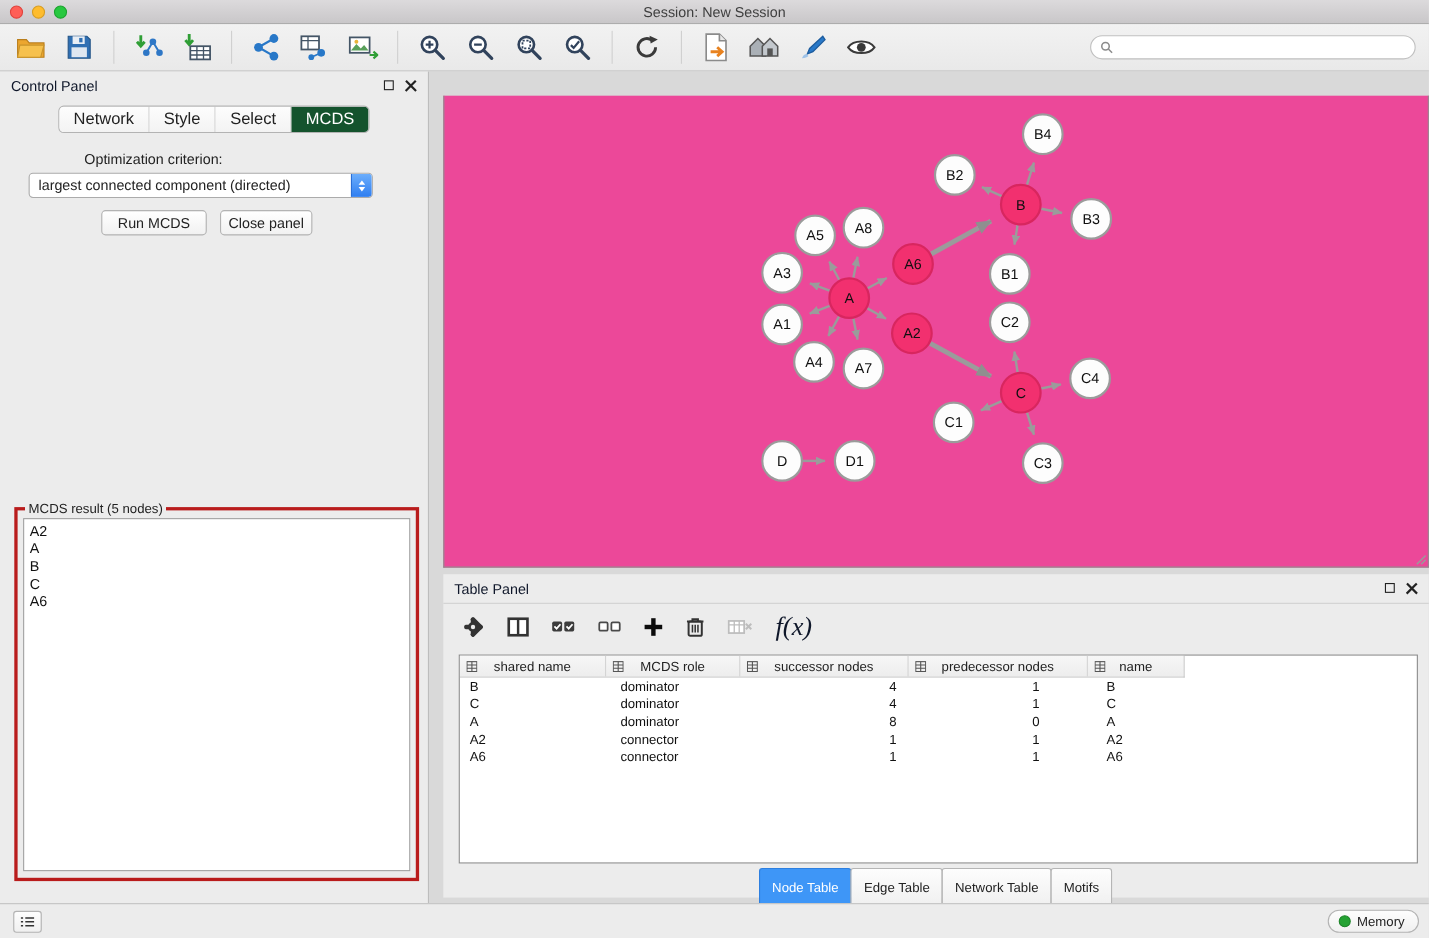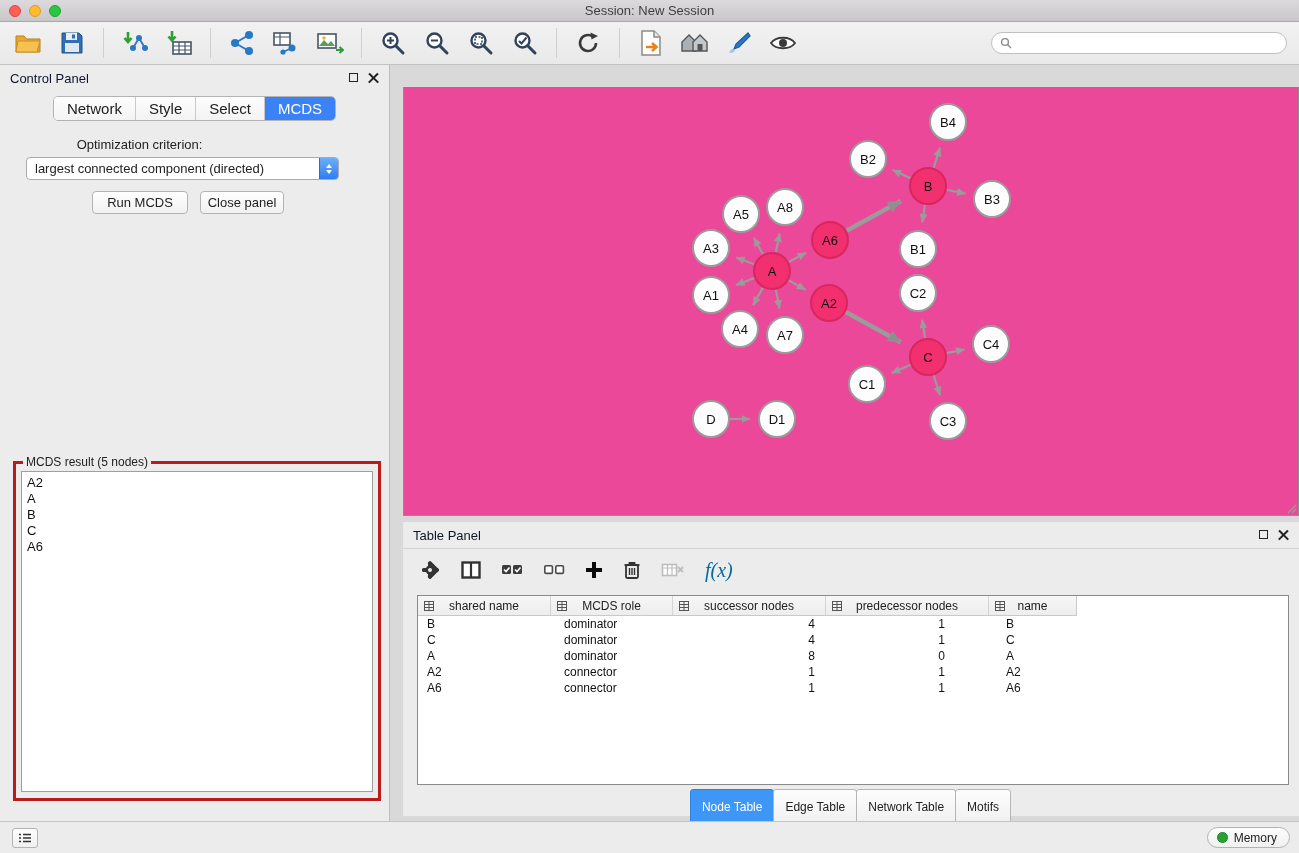--- a/index.html
+++ b/index.html
@@ -35,21 +35,21 @@
   .float-box { width:9px; height:9px; border:1.5px solid #222; }
   .close-x { width:11px; height:11px; position:relative; }
   .close-x::before, .close-x::after { content:""; position:absolute; left:-1px; top:4.5px; width:13px; height:2.4px; background:#222; }
   .close-x::before { transform:rotate(45deg); }
   .close-x::after { transform:rotate(-45deg); }
 
   .seg-wrap { position:absolute; top:31px; left:0; right:0; display:flex; justify-content:center; }
   .seg-ctl { display:flex; border:1px solid #b3b3b3; border-radius:5px; overflow:hidden; background:#fff; }
   .seg { padding:3px 13px; font-size:15px; color:#222; border-right:1px solid #c9c9c9; background:linear-gradient(#fdfdfd,#f3f3f3); }
   .seg:last-child { border-right:none; }
-  .seg.active { background:#3b82f6; color:#fff; }
+  .seg.active { background:#14532d; color:#fff; }
 
   .opt-label { position:absolute; top:72px; left:0; right:110px; text-align:center; font-size:13px; }
   .dropdown { position:absolute; left:26px; top:92px; width:313px; height:23px; background:#fff;
     border:1px solid #ababab; border-radius:4px; display:flex; align-items:center; padding-left:8px; font-size:13px; overflow:hidden; }
   .dd-stepper { margin-left:auto; width:19px; height:100%; background:linear-gradient(#6caefc,#2f7ef0);
     display:flex; flex-direction:column; align-items:center; justify-content:center; gap:2px; border-left:1px solid #2a6fd6; }
   .tri-up { width:0; height:0; border-left:3.5px solid transparent; border-right:3.5px solid transparent; border-bottom:4.5px solid #fff; }
   .tri-dn { width:0; height:0; border-left:3.5px solid transparent; border-right:3.5px solid transparent; border-top:4.5px solid #fff; }
 
   .btn { position:absolute; top:126px; height:23px; background:linear-gradient(#ffffff,#f1f1f1);
@@ -73,21 +73,21 @@
   .net-titlebar .traffic { top:5px; left:10px; }
   .net-title-text { position:absolute; left:0; right:0; top:3px; text-align:center; font-size:13px; color:#3d3d3d; }
   .net-canvas { position:absolute; top:22px; left:0; right:0; bottom:0; background:#ec4899; border:1px solid #8e8e8e; border-top:none; }
   .grip { position:absolute; right:1px; bottom:1px; }
 
   
   .table-panel { position:absolute; left:13px; top:457px; right:0; height:294px; background:#ececec; }
   .tp-divider { position:absolute; top:26px; left:0; right:0; height:1px; background:#d2d2d2; }
   .tp-toolbar { position:absolute; top:32px; left:16px; height:32px; display:flex; align-items:center; gap:20px; }
   .tp-ico { display:flex; align-items:center; justify-content:center; background:none; border:none; height:26px; }
-  .fx { font-family:"Liberation Serif", serif; font-style:italic; font-size:20px; color:#0369a1; }
+  .fx { font-family:"Liberation Serif", serif; font-style:italic; font-size:24px; color:#0f172a; }
 
   .table-box { position:absolute; left:14px; right:10px; top:73px; height:190px; background:#fff; border:1px solid #8a8a8a; overflow:hidden; }
   .thead { display:flex; height:20px; background:linear-gradient(#f7f7f7,#ededed); border-bottom:1px solid #c9c9c9; width:659px; border-right:1px solid #c9c9c9; }
   .th { position:relative; height:100%; border-right:1px solid #d4d4d4; display:flex; align-items:center; justify-content:center; font-size:12px; color:#222; }
   .th:last-child { border-right:none; }
   .col-ico { position:absolute; left:6px; top:5px; }
   .tbody { position:absolute; top:20px; left:0; right:0; bottom:0; }
   .tr { display:flex; height:16px; }
   .td { font-size:12px; line-height:16px; color:#111; overflow:hidden; white-space:nowrap; }
   .td.c0 { padding-left:9px; }

